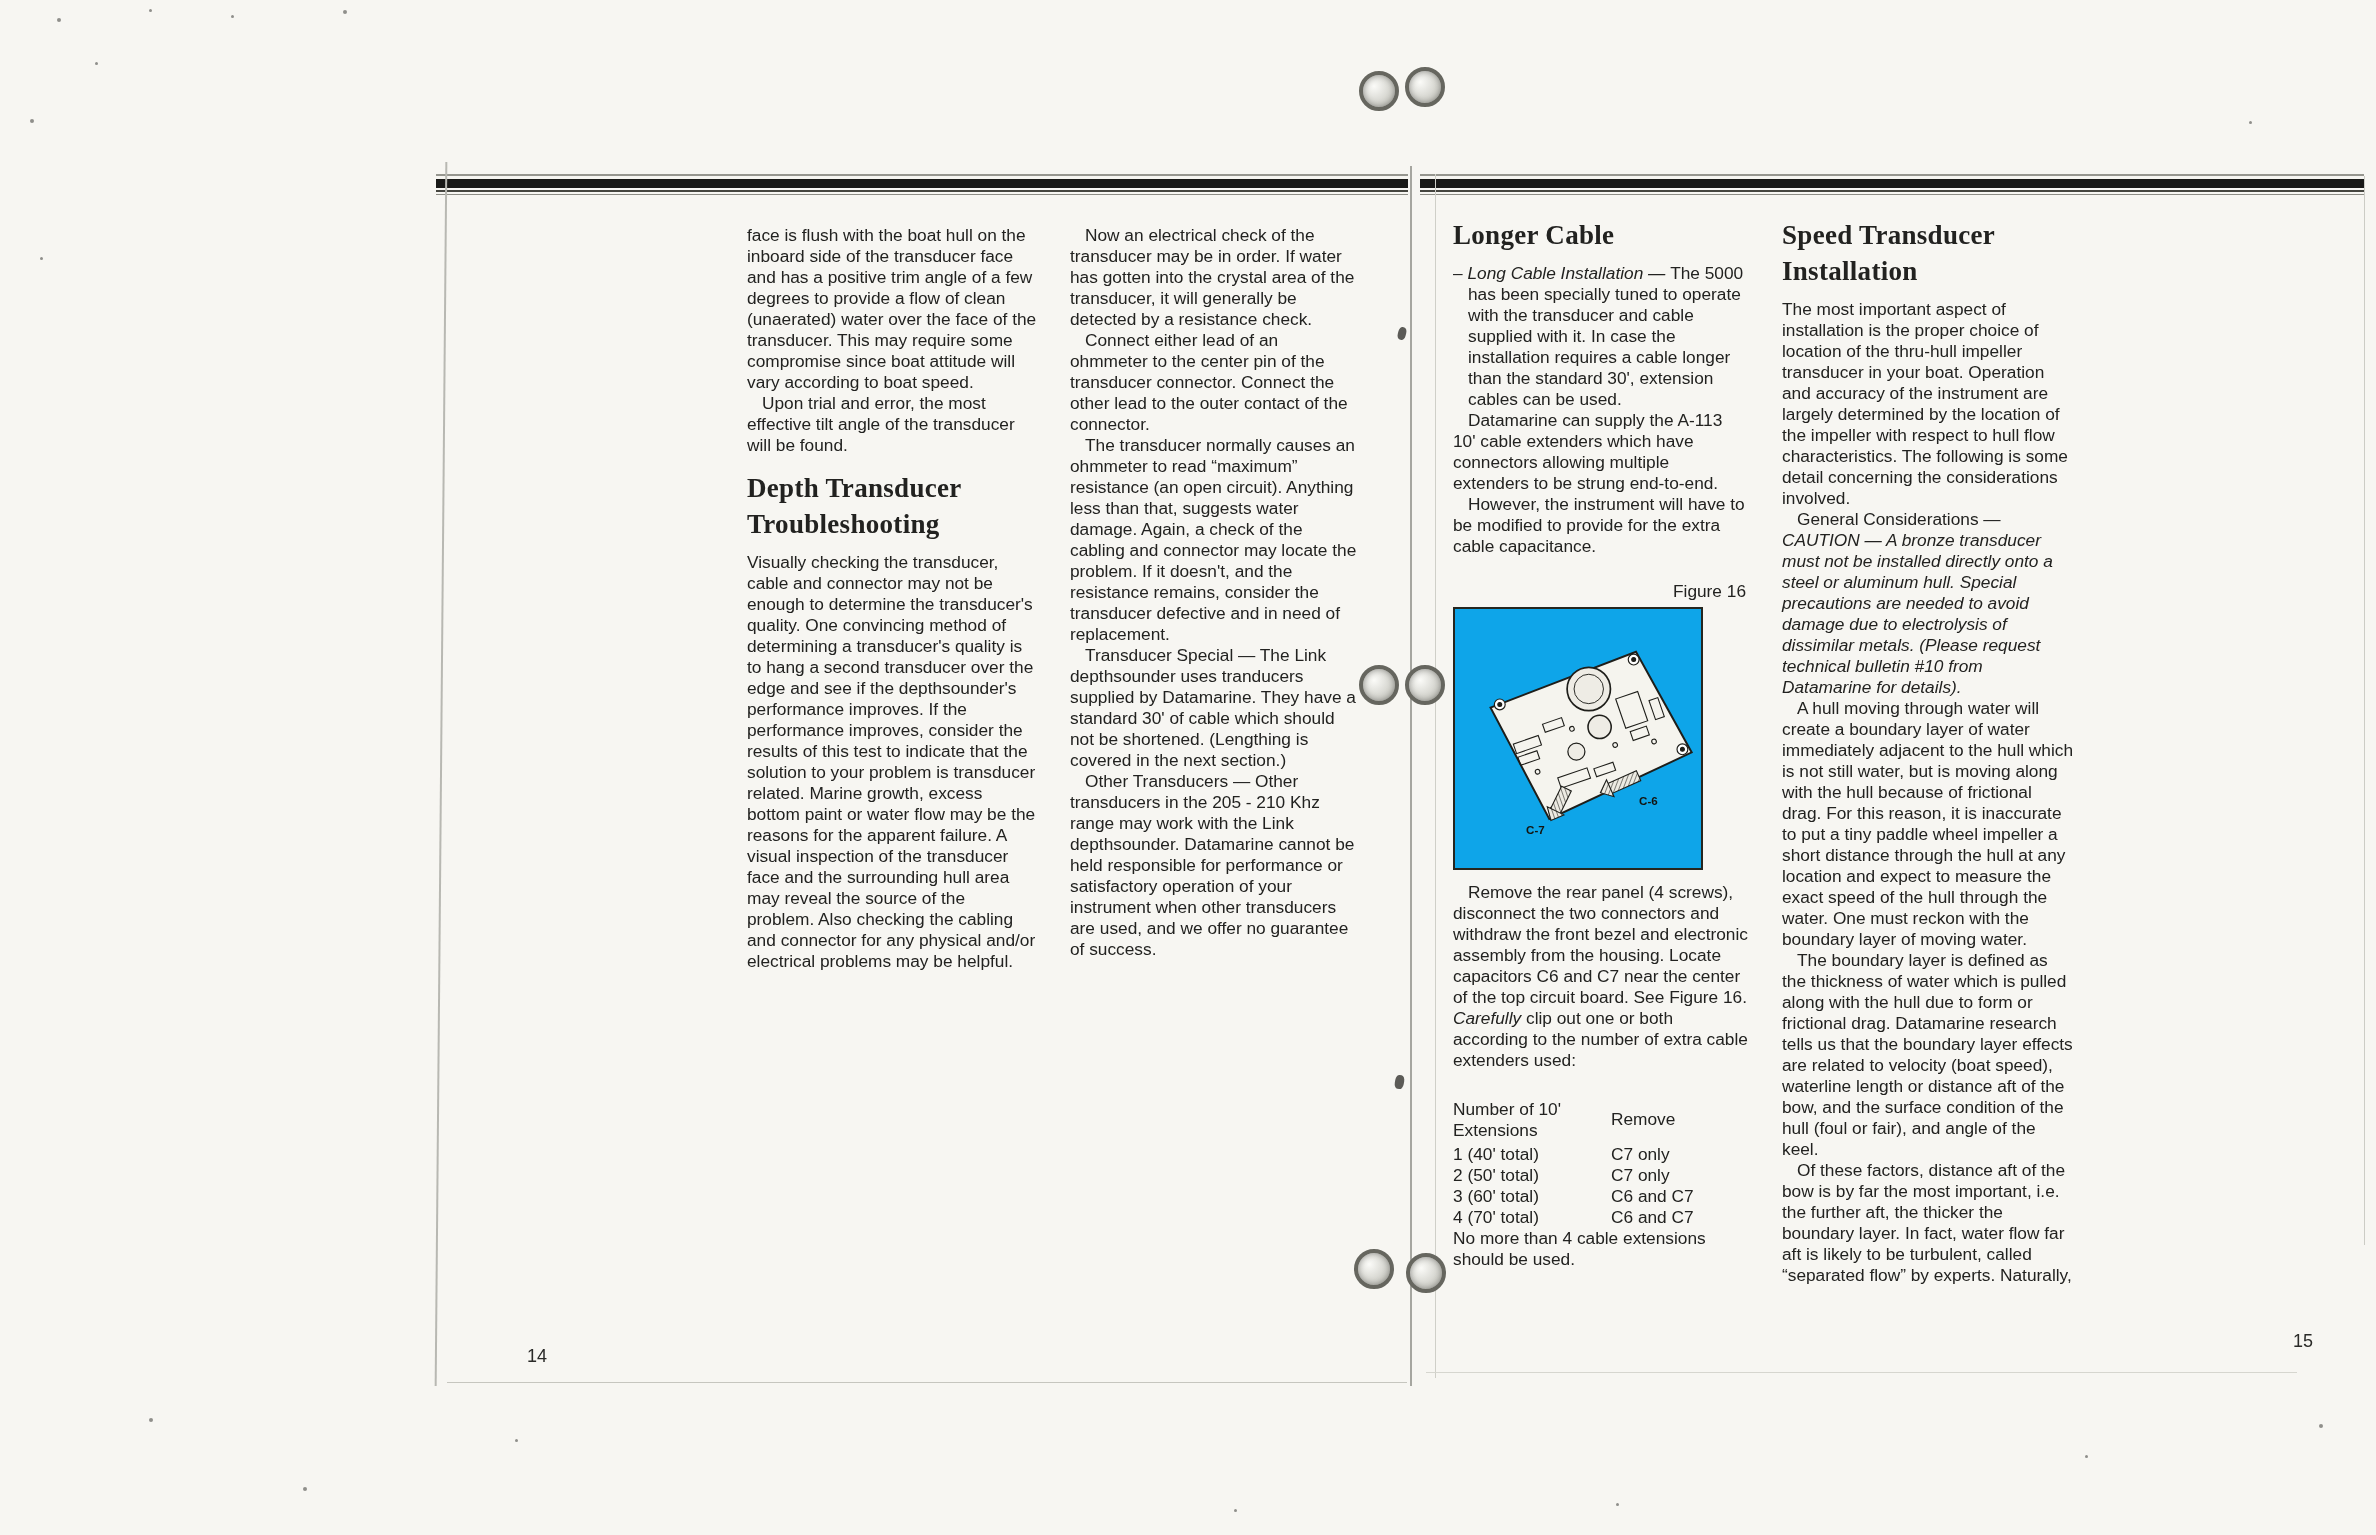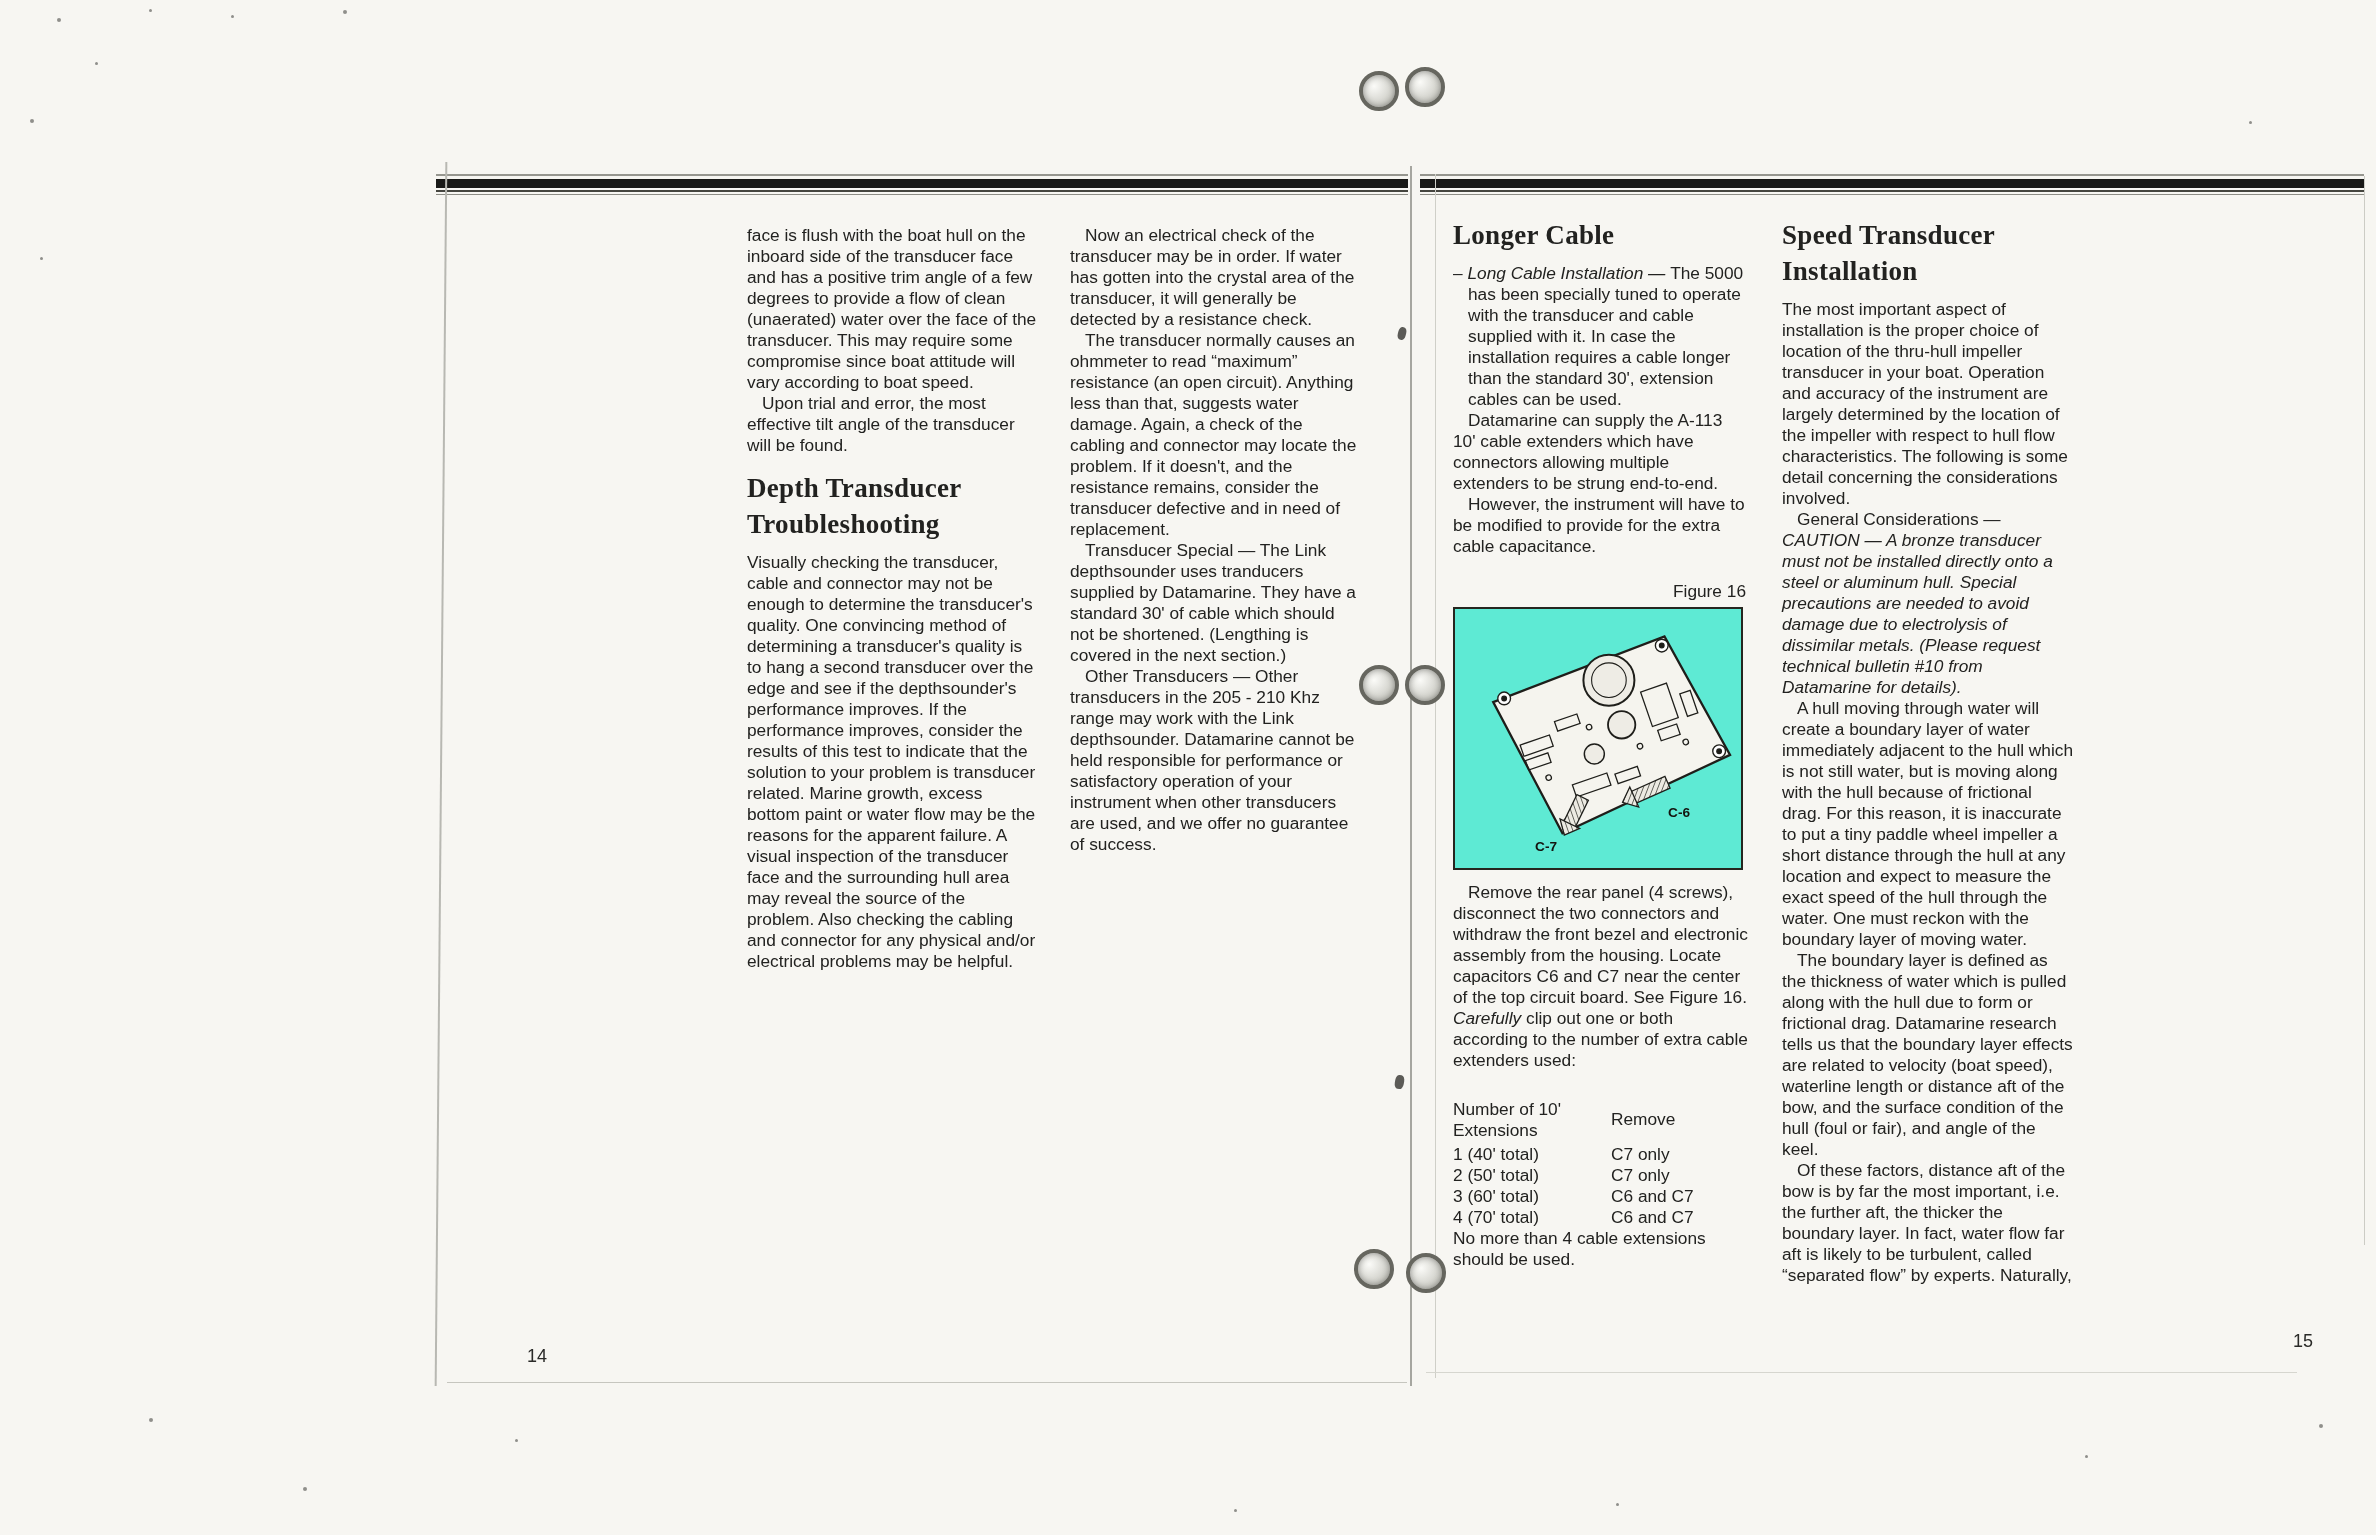--- a/index.html
+++ b/index.html
@@ -57,22 +57,22 @@
   .heading {
     font-family:"Liberation Serif", serif;
     font-size:27px; line-height:36px; font-weight:bold;
     letter-spacing:0.3px; margin:0 0 10px;
   }
   .col1 .heading { margin-top:14px; }
 
   
   .fig-caption { text-align:right; margin:24px 2px 5px 0; }
   .fig-box {
-    width:290px; height:263px; box-sizing:border-box;
-    border:2px solid #26261f; background:#5eead4;
+    width:250px; height:263px; box-sizing:border-box;
+    border:2px solid #26261f; background:#0ea5e9;
     margin:0 0 12px; display:flex; align-items:center; justify-content:center;padding-left:20px;
   }
 
   
   .xtable { margin-top:4px; }
   .t-head { display:flex; margin-bottom:3px;margin-top:28px; }
   .t-left { width:158px; }
   .t-right { padding-top:10px; }
   .t-row { display:flex; }
   .t-ext { width:158px; }
@@ -127,20 +127,21 @@
 
   <div class="col col1">
     <p class="body">face is flush with the boat hull on the inboard side of the transducer face and has a positive trim angle of a few degrees to provide a flow of clean (unaerated) water over the face of the transducer. This may require some compromise since boat attitude will vary according to boat speed.</p>
     <p class="body indent">Upon trial and error, the most effective tilt angle of the transducer will be found.</p>
     <h2 class="heading">Depth Transducer Troubleshooting</h2>
     <p class="body">Visually checking the transducer, cable and connector may not be enough to determine the transducer's quality. One convincing method of determining a transducer's quality is to hang a second transducer over the edge and see if the depthsounder's performance improves. If the performance improves, consider the results of this test to indicate that the solution to your problem is transducer related. Marine growth, excess bottom paint or water flow may be the reasons for the apparent failure. A visual inspection of the transducer face and the surrounding hull area may reveal the source of the problem. Also checking the cabling and connector for any physical and/or electrical problems may be helpful.</p>
   </div>
 
   <div class="col col2">
     <p class="body indent">Now an electrical check of the transducer may be in order. If water has gotten into the crystal area of the transducer, it will generally be detected by a resistance check.</p>
+    <p class="body indent">Connect either lead of an ohmmeter to the center pin of the transducer connector. Connect the other lead to the outer contact of the connector.</p>
     <p class="body indent">The transducer normally causes an ohmmeter to read “maximum” resistance (an open circuit). Anything less than that, suggests water damage. Again, a check of the cabling and connector may locate the problem. If it doesn't, and the resistance remains, consider the transducer defective and in need of replacement.</p>
     <p class="body indent"><span class="runin">Transducer Special — </span><span>The Link depthsounder uses tranducers supplied by Datamarine. They have a standard 30' of cable which should not be shortened. (Lengthing is covered in the next section.)</span></p>
     <p class="body indent"><span class="runin">Other Transducers — </span><span>Other transducers in the 205 - 210 Khz range may work with the Link depthsounder. Datamarine cannot be held responsible for performance or satisfactory operation of your instrument when other transducers are used, and we offer no guarantee of success.</span></p>
   </div>
 
   <div class="col col3">
     <h2 class="heading">Longer Cable</h2>
     <p class="body hang"><span>– </span><span class="italic">Long Cable Installation — </span><span>The 5000 has been specially tuned to operate with the transducer and cable supplied with it. In case the installation requires a cable longer than the standard 30', extension cables can be used.</span></p>
     <p class="body indent">Datamarine can supply the A-113 10' cable extenders which have connectors allowing multiple extenders to be strung end-to-end.</p>
     <p class="body indent">However, the instrument will have to be modified to provide for the extra cable capacitance.</p>

